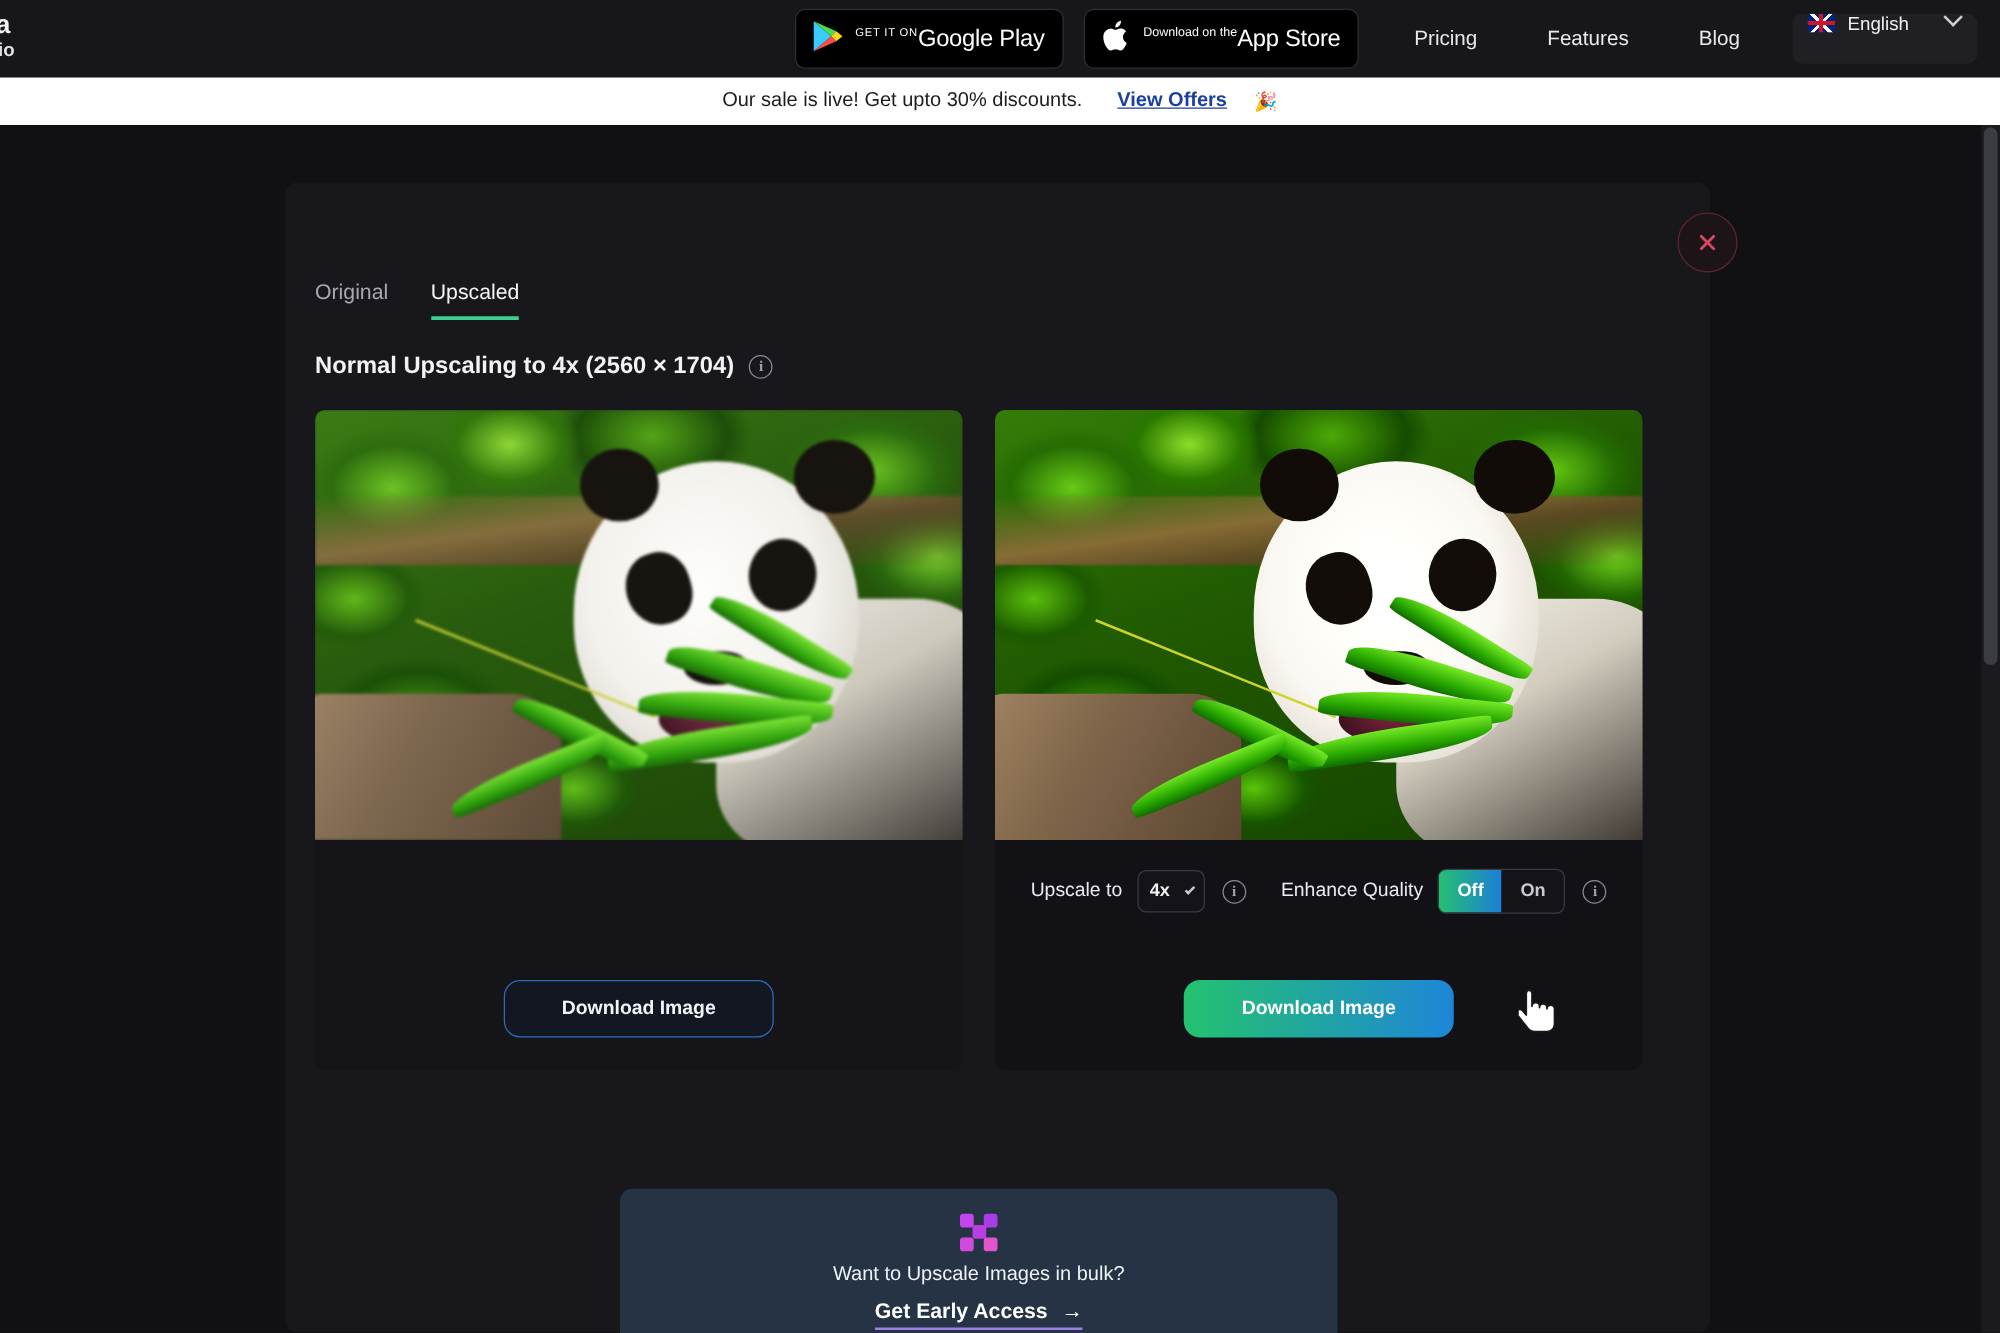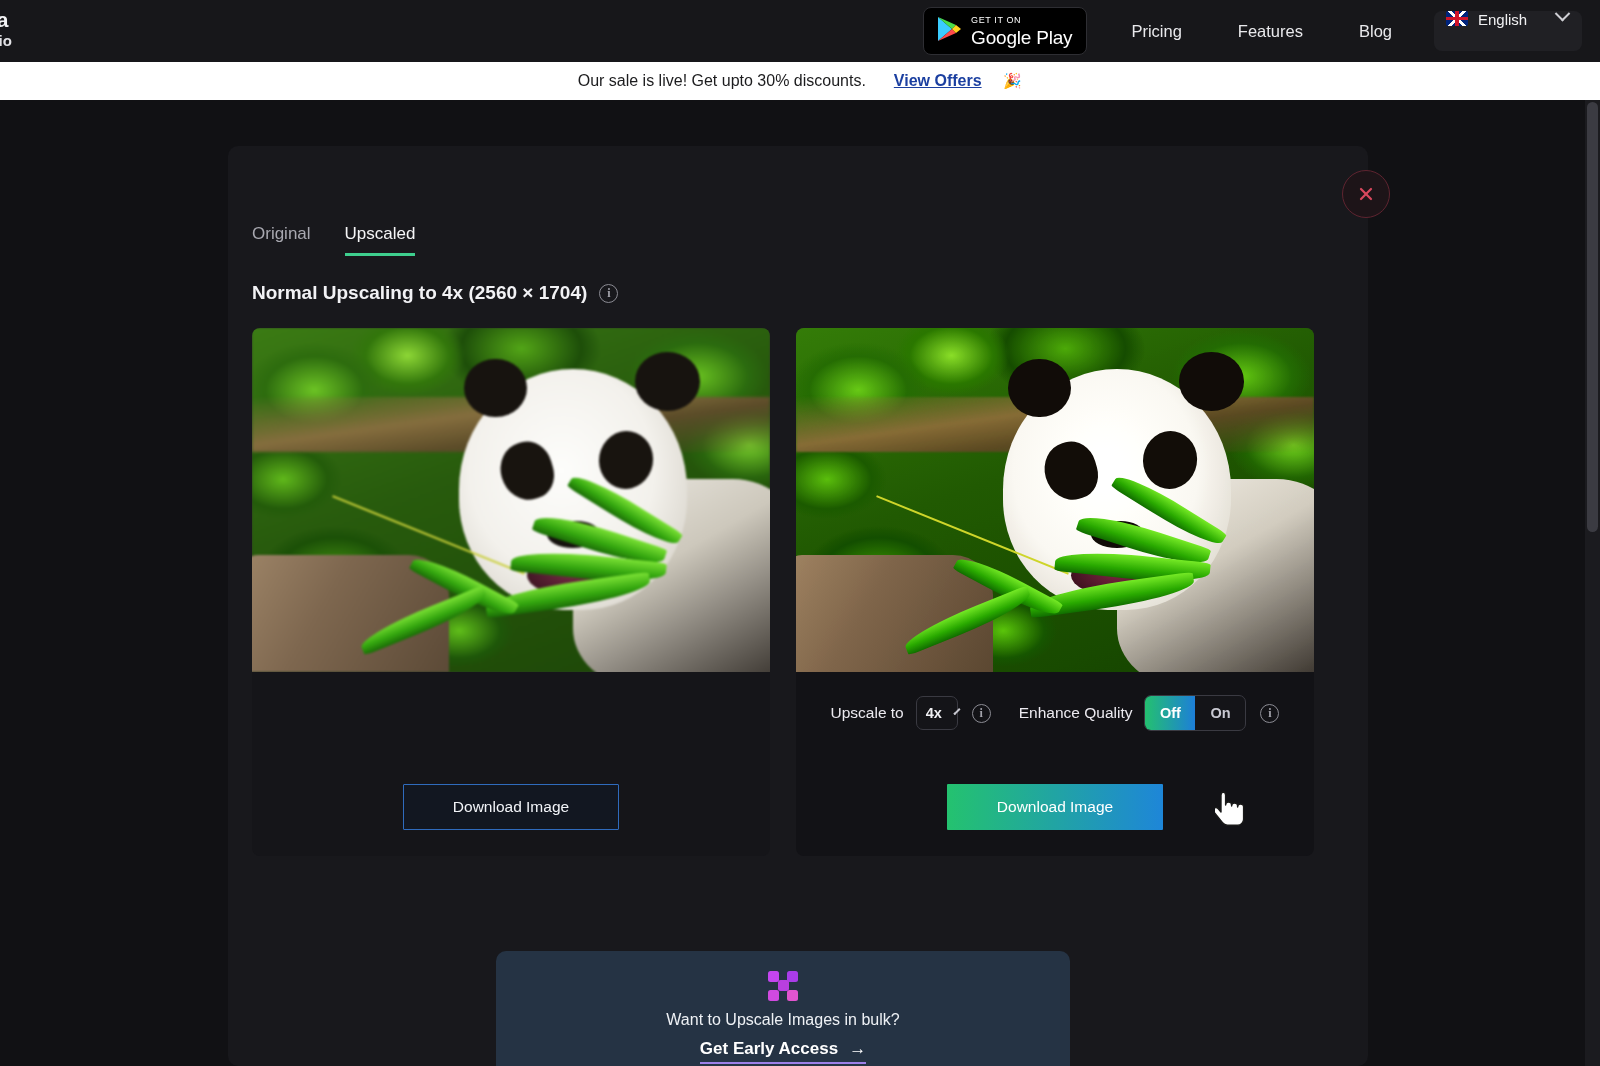--- a/index.html
+++ b/index.html
@@ -28,21 +28,21 @@
     position: absolute; right: 18px; top: 0; height: 62px;
     display: flex; align-items: center; gap: 0;
   }
   .store-badge {
     height: 48px; border-radius: 8px;
     background: #000; border: 1px solid #2e2e33;
     display: flex; align-items: center; gap: 9px;
     padding: 0 14px 0 12px; margin-right: 16px;
     cursor: pointer;
   }
-  .store-badge .btxt { display: flex; flex-direction: column; line-height: 1; justify-content: space-between; }
+  .store-badge .btxt { display: flex; flex-direction: row; line-height: 1; justify-content: space-between; }
   .store-badge .bsmall { font-size: 9px; color: #fff; letter-spacing: .6px; text-transform: uppercase; margin-bottom: 3px;}
   .store-badge .bbig { font-size: 19px; color: #fff; font-weight: 500; letter-spacing: -.2px; }
   .nav-link {
     font-size: 16.5px; color: #e9e9ec;
     padding: 0 28px; cursor: pointer; white-space: nowrap;
   }
   .lang-select {
     display: flex; align-items: flex-start; gap: 10px;
     background: #202024; border-radius: 8px;
     height: 40px; padding: 0 14px 0 12px; margin-left: 14px;
@@ -246,21 +246,21 @@
 
   
   .controls {
     position: absolute; left: 0; top: 344px;
     width: 518px; height: 82px;
     display: flex; align-items: center; justify-content: center; gap: 0;
   }
   .ctrl-label { font-size: 15.5px; color: #eceaf0; white-space: nowrap; }
   .select-box {
     display: flex; align-items: center; gap: 14px;
-    width: 42px; height: 34px; margin: 0 14px 0 12px;
+    width: 54px; height: 34px; margin: 0 14px 0 12px;
     border: 1px solid #3a3a42; border-radius: 7px;
     background: #141418; padding: 0 9px;
     cursor: pointer;
   }
   .select-box .val { font-size: 14.5px; color: #f0f0f3; font-weight: 600; }
   .mini-chev { width: 8px; height: 8px; border-right: 2px solid #c8c8d0; border-bottom: 2px solid #c8c8d0; transform: rotate(45deg) translate(-1px,-1px); }
 
   .toggle-group {
     display: flex; align-items: center;
     border: 1px solid #3a3a42; border-radius: 7px;
@@ -272,23 +272,23 @@
     display: flex; align-items: center; justify-content: center;
     width: 50px; height: 100%;
     font-size: 14.5px; font-weight: 700; color: #c9c9d2;
   }
   .seg.active { background: linear-gradient(90deg, #24c070 0%, #1d7fd8 100%); color: #ffffff; }
   .ctrl-gap { width: 28px; }
 
   
   .dl-btn {
     position: absolute; top: 456px;
-    width: 216px; height: 46px; border-radius: 1px;
+    width: 216px; height: 46px; border-radius: 13px;
     display: flex; align-items: center; justify-content: center;
-    font-size: 15.5px; font-weight: 400; cursor: pointer;
+    font-size: 15.5px; font-weight: 700; cursor: pointer;
   }
   .dl-btn.outline {
     left: 151px; border: 1px solid #2f6bbd;
     background: #121721; color: #f2f4f8;
   }
   .dl-btn.filled {
     left: 151px; border: none; color: #ffffff;
     background: linear-gradient(90deg, #24c26f 0%, #1e86d8 100%);
   }
 
@@ -352,20 +352,32 @@
           <polygon points="2,26 16,14 20,18" fill="#ff4b4b"></polygon>
           <polygon points="16,14 20,10 25,14 20,18" fill="#ffd21e"></polygon>
         </svg>
       </span>
       <span class="btxt">
         <span class="bsmall">GET IT ON</span>
         <span class="bbig">Google Play</span>
       </span>
     </div>
 
+    <div class="store-badge">
+      <span>
+        <svg width="26" height="30" viewBox="0 0 26 30">
+          <path d="M18.4 15.6c0-3 2.4-4.4 2.5-4.5-1.4-2-3.5-2.3-4.3-2.3-1.8-.2-3.5 1.1-4.4 1.1-.9 0-2.3-1.1-3.8-1-2 .03-3.8 1.14-4.8 2.9-2 3.5-.5 8.8 1.5 11.7 1 1.4 2.1 3 3.6 2.9 1.5-.06 2-.95 3.8-.95 1.8 0 2.2.95 3.8.92 1.6-.03 2.6-1.43 3.5-2.85 1.1-1.6 1.6-3.2 1.6-3.3-.04-.02-3-1.16-3-4.62z" fill="#fff"></path>
+          <path d="M15.6 6.4c.8-1 1.3-2.4 1.2-3.8-1.1.05-2.5.75-3.3 1.72-.75.85-1.4 2.3-1.22 3.63 1.25.1 2.5-.63 3.32-1.55z" fill="#fff"></path>
+        </svg>
+      </span>
+      <span class="btxt">
+        <span class="bsmall" style="text-transform:none;font-size:10px;letter-spacing:0">Download on the</span>
+        <span class="bbig">App Store</span>
+      </span>
+    </div>
 
     <div class="nav-link">Pricing</div>
     <div class="nav-link">Features</div>
     <div class="nav-link">Blog</div>
 
     <div class="lang-select">
       <span class="flag"></span>
       <span class="lang-label">English</span>
       <span class="chev"></span>
     </div>

